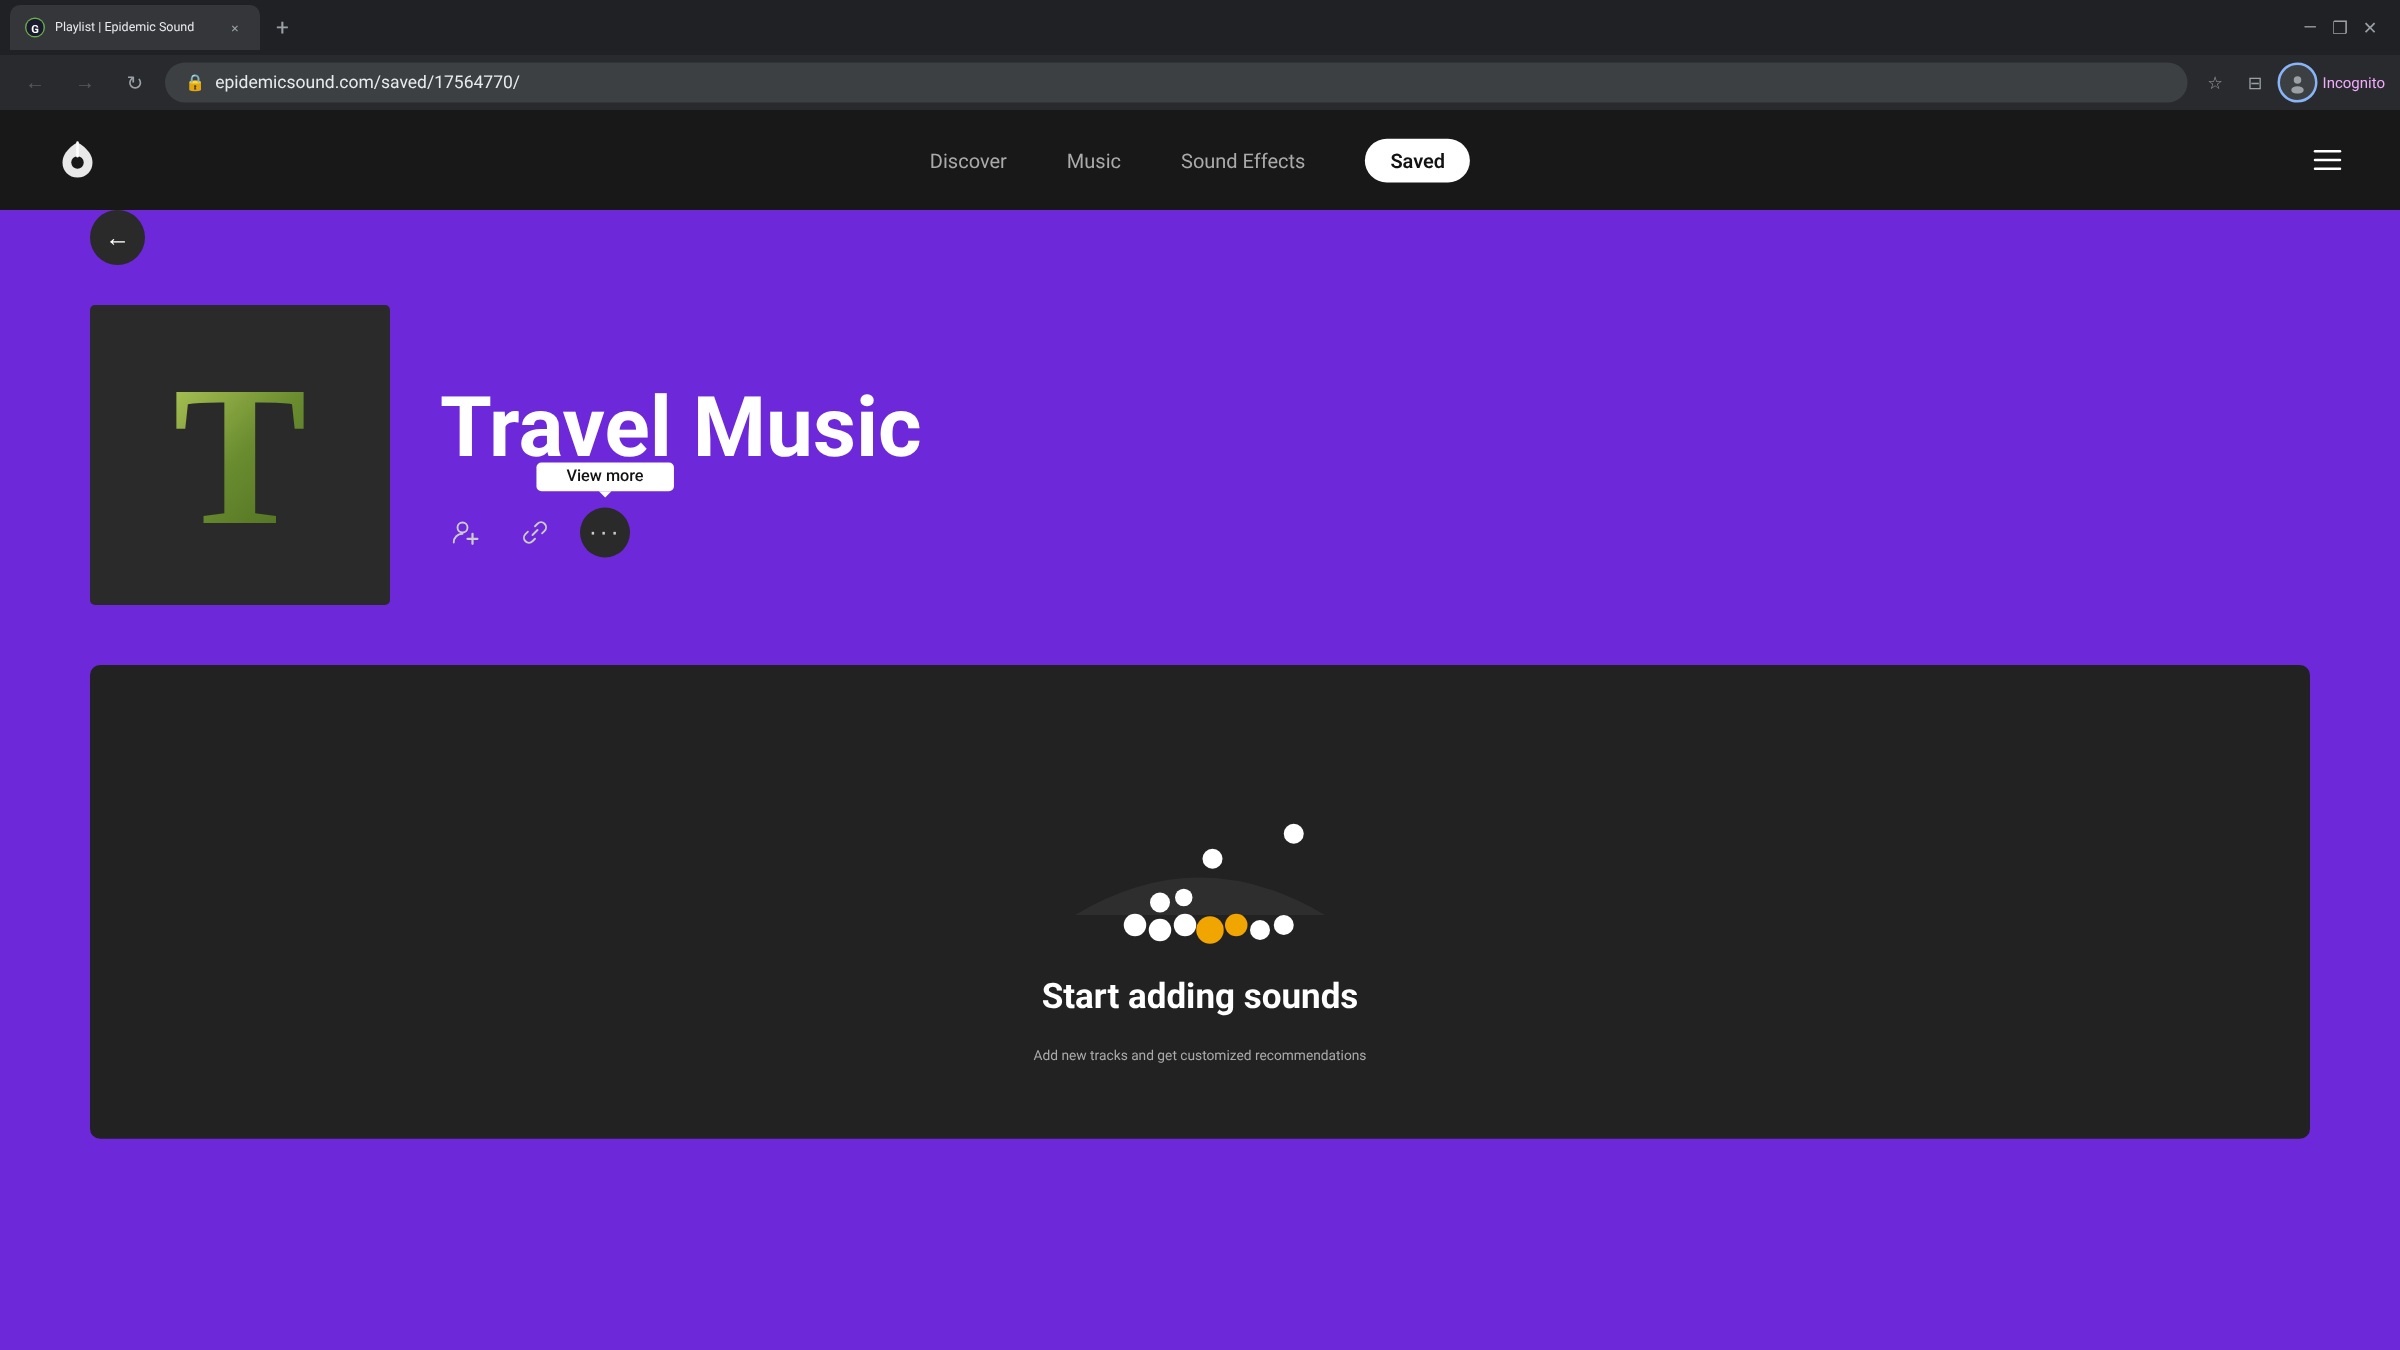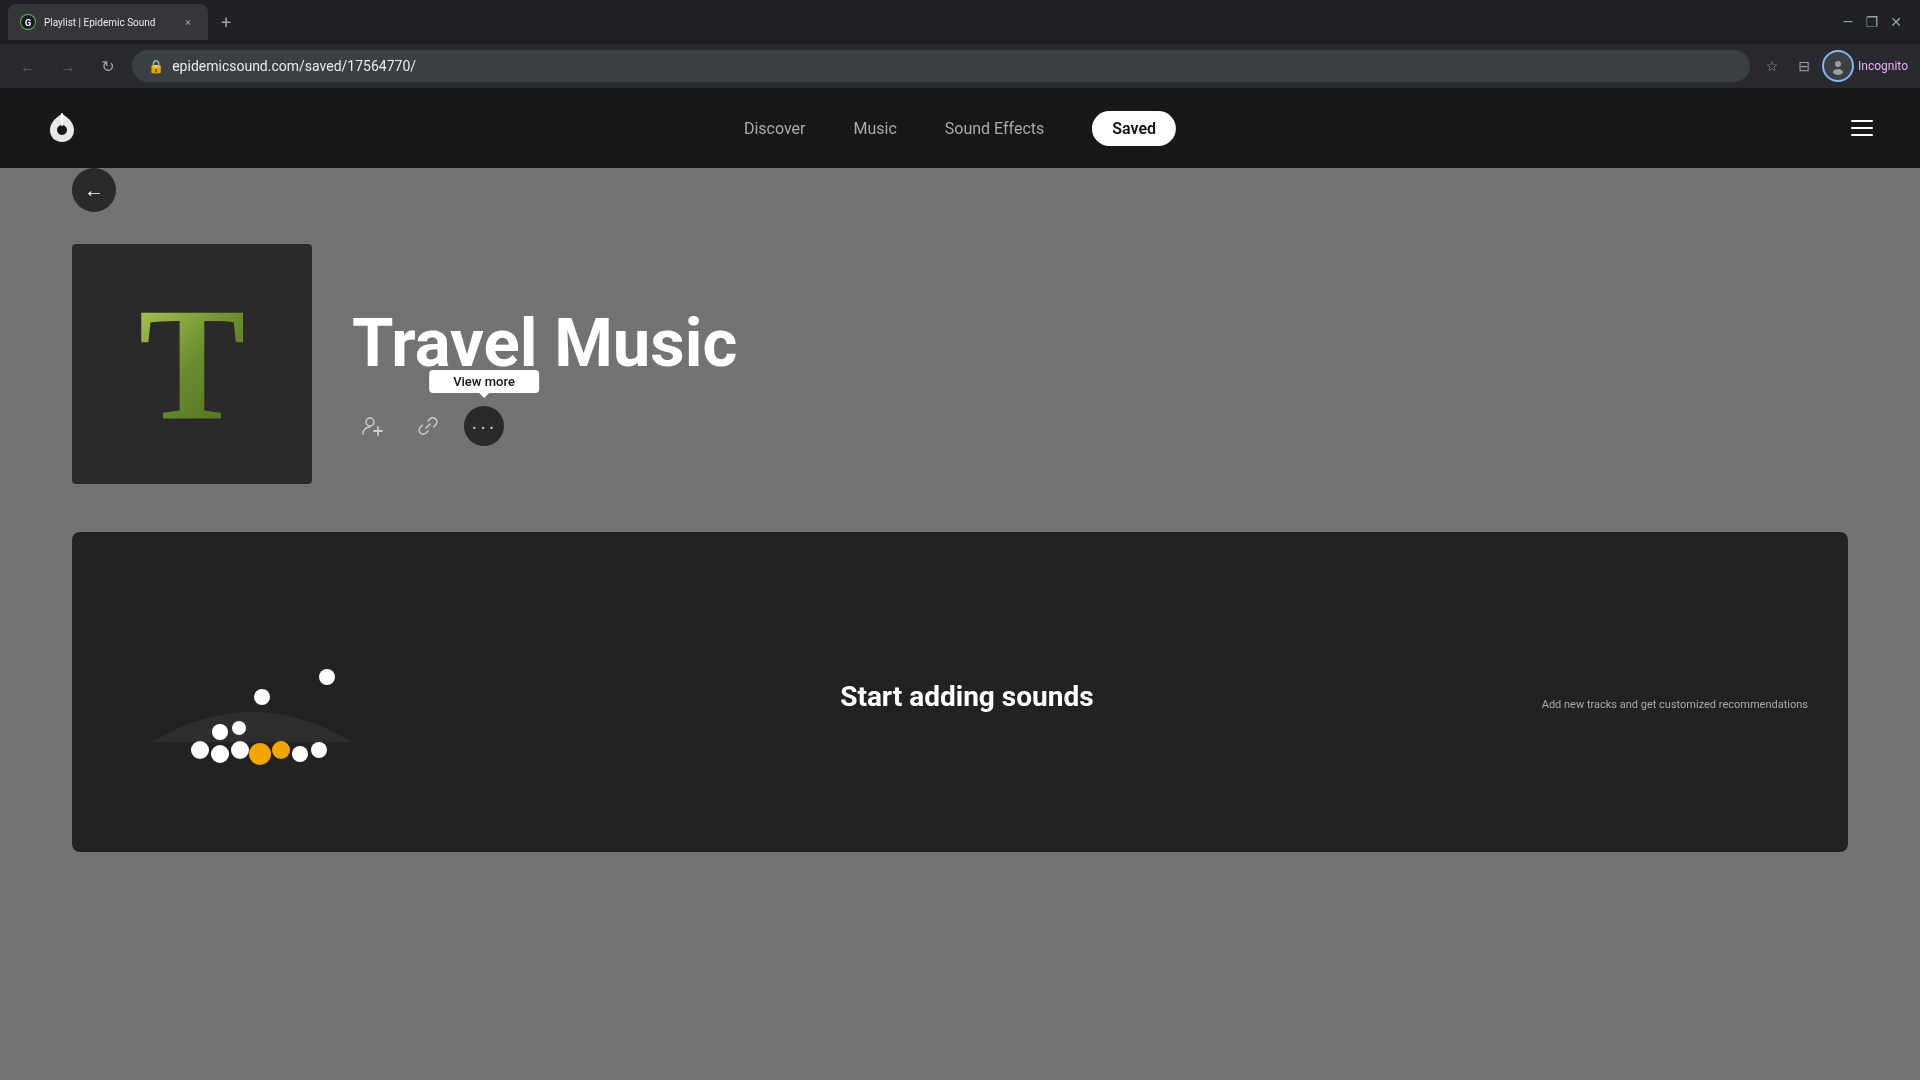--- a/index.html
+++ b/index.html
@@ -145,21 +145,21 @@
       cursor: pointer;
       border: 2px solid #8ab4f8;
     }
     .incognito-label {
       font-size: 12px;
       color: #f0abfc;
     }
 
     
     .app-content {
-      background: #737373;
+      background: #6d28d9;
       width: 100%;
       height: calc(1080px - 88px);
     }
 
     
     .top-nav {
       display: flex;
       align-items: center;
       height: 80px;
       padding: 0 40px;
@@ -322,25 +322,24 @@
     .more-btn-wrapper {
       position: relative;
     }
 
     
     .empty-state-section {
       background: #222;
       border-radius: 8px;
       padding: 60px 40px;
       display: flex;
-      flex-direction: row;
+      flex-direction: column;
       align-items: center;
       gap: 0;
       min-height: 320px;
-      justify-content: space-between;
     }
 
     
     .music-viz {
       position: relative;
       width: 280px;
       height: 160px;
       margin-bottom: 20px;
     }
 

